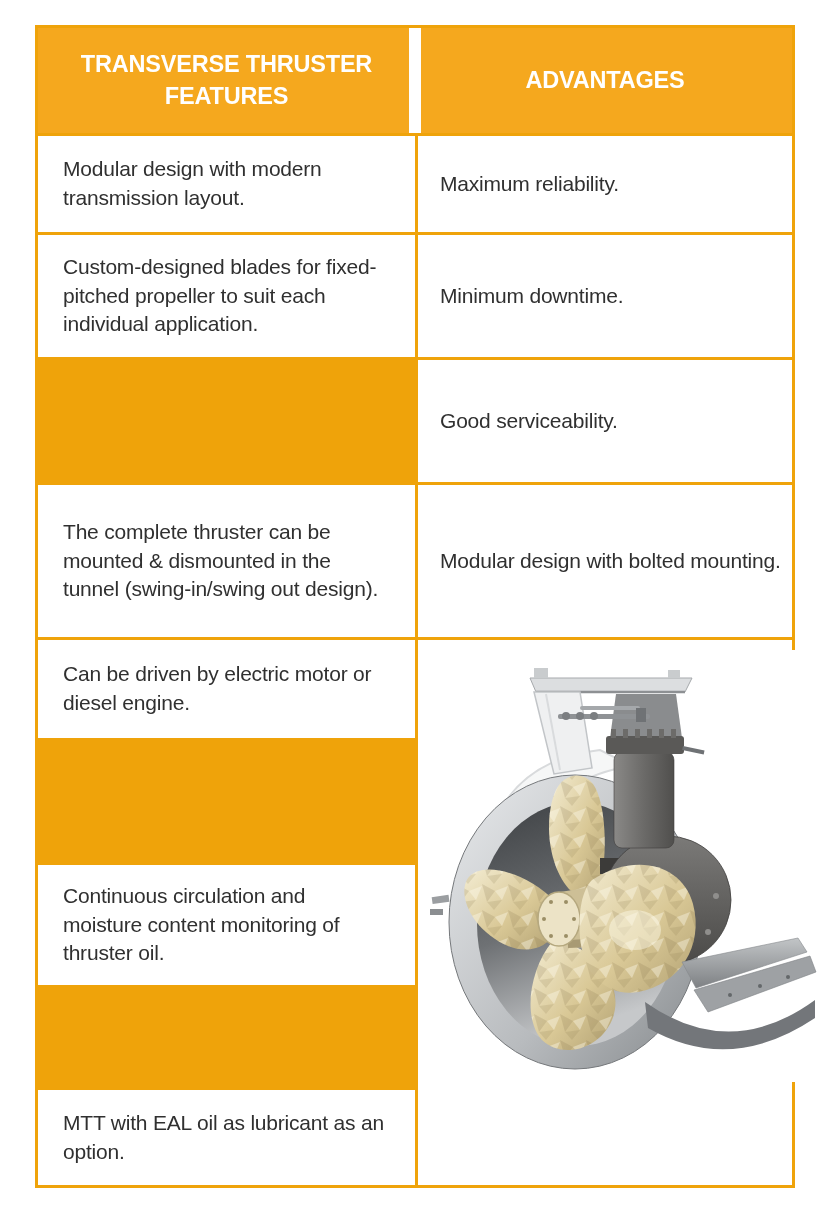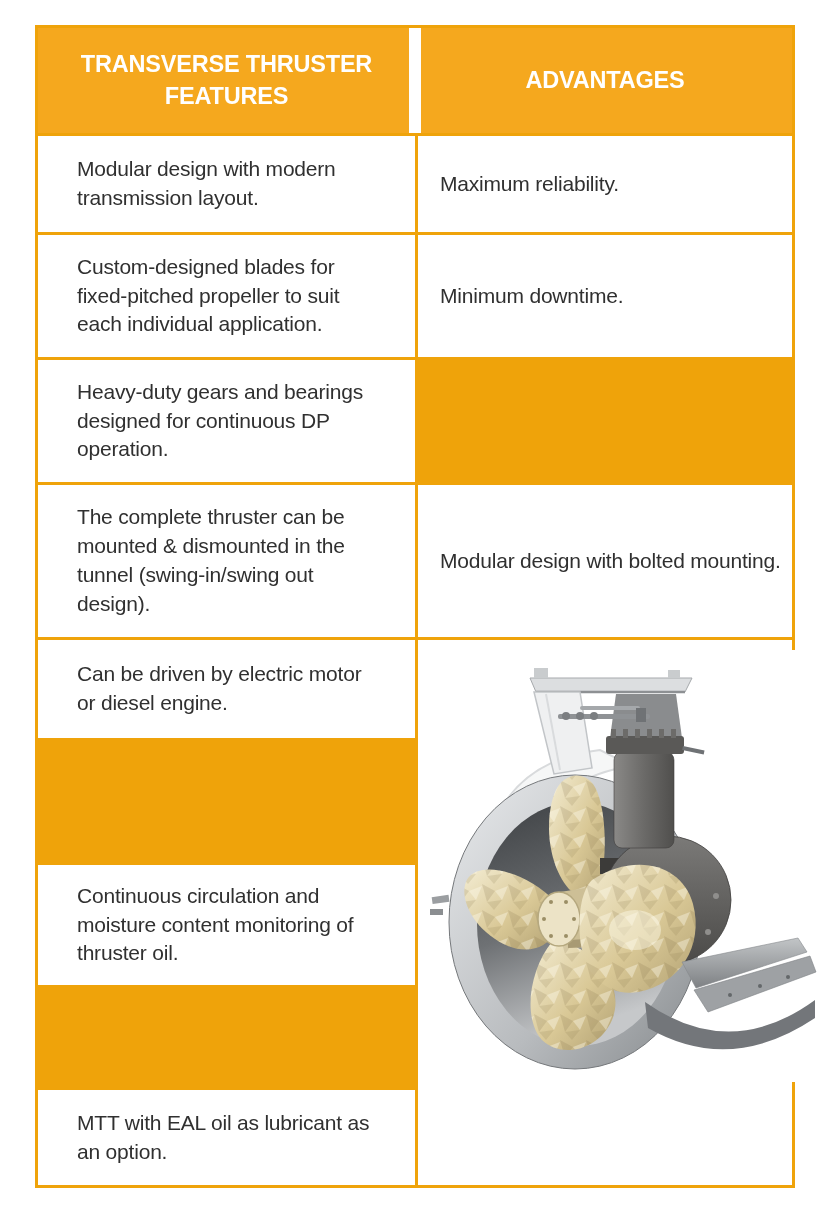--- a/index.html
+++ b/index.html
@@ -7,21 +7,21 @@
         font-family:"Liberation Sans","DejaVu Sans",sans-serif;}
 
   
   .tbl{position:absolute;left:35px;top:25px;width:760px;height:1163px;
        box-sizing:border-box;border:3px solid #EFA30A;background:#EFA30A;
        display:grid;grid-template-columns:377px auto;
        grid-template-rows:105px 96px 122px 122px 152px 98px 121px 120px 99px auto;
        gap:3px;}
   .cell{background:#fff;display:flex;align-items:center;box-sizing:border-box;
         color:#303030;font-size:21px;line-height:1.38;letter-spacing:-0.2px;}
-  .cell.feature{padding:6px 30px 6px 39px;}
+  .cell.feature{padding:6px 30px 6px 25px;}
   .cell.advantage{padding:6px 10px 6px 22px;}
   .hdr{background:#F5A81E;color:#fff;display:flex;align-items:center;justify-content:center;
        text-align:center;font-weight:bold;font-size:23.5px;line-height:1.35;
        letter-spacing:-0.2px;padding:4px 28px;box-sizing:border-box;}
   .hdr-gap{position:absolute;left:371px;top:0;width:12px;height:105px;background:#fff;}
   .merged{background:#fff;}
 
   
   .thruster{position:absolute;left:430px;top:650px;width:400px;height:432px;background:#fff;}
   .thruster svg{display:block;width:100%;height:100%;}
@@ -31,28 +31,28 @@
 
 <div class="page">
 
   <div class="tbl">
 
     <div class="hdr" style="grid-area:1/1">TRANSVERSE THRUSTER FEATURES</div>
     <div class="hdr" style="grid-area:1/2">ADVANTAGES</div>
 
     <div class="cell feature" style="grid-area:2/1">Modular design with modern transmission layout.</div>
     <div class="cell feature" style="grid-area:3/1">Custom-designed blades for fixed-pitched propeller to suit each individual application.</div>
-    <div class="cell feature" style="grid-area:4/1">Heavy-duty gears and bearings designed for continuous DP operation.</div>
     <div class="cell feature" style="grid-area:5/1">The complete thruster can be mounted &amp; dismounted in the tunnel (swing-in/swing out design).</div>
     <div class="cell feature" style="grid-area:6/1">Can be driven by electric motor or diesel engine.</div>
     <div class="cell feature" style="grid-area:8/1">Continuous circulation and moisture content monitoring of thruster oil.</div>
     <div class="cell feature" style="grid-area:10/1">MTT with EAL oil as lubricant as an option.</div>
 
     <div class="cell advantage" style="grid-area:2/2">Maximum reliability.</div>
     <div class="cell advantage" style="grid-area:3/2">Minimum downtime.</div>
+    <div class="cell advantage" style="grid-area:4/2">Good serviceability.</div>
     <div class="cell advantage" style="grid-area:5/2">Modular design with bolted mounting.</div>
 
     <div class="merged" style="grid-area:6/2/11/3"></div>
 
     <div class="hdr-gap"></div>
   </div>
 
   <div class="thruster">
     <svg viewBox="0 0 400 432" xmlns="http://www.w3.org/2000/svg">
       <defs>

